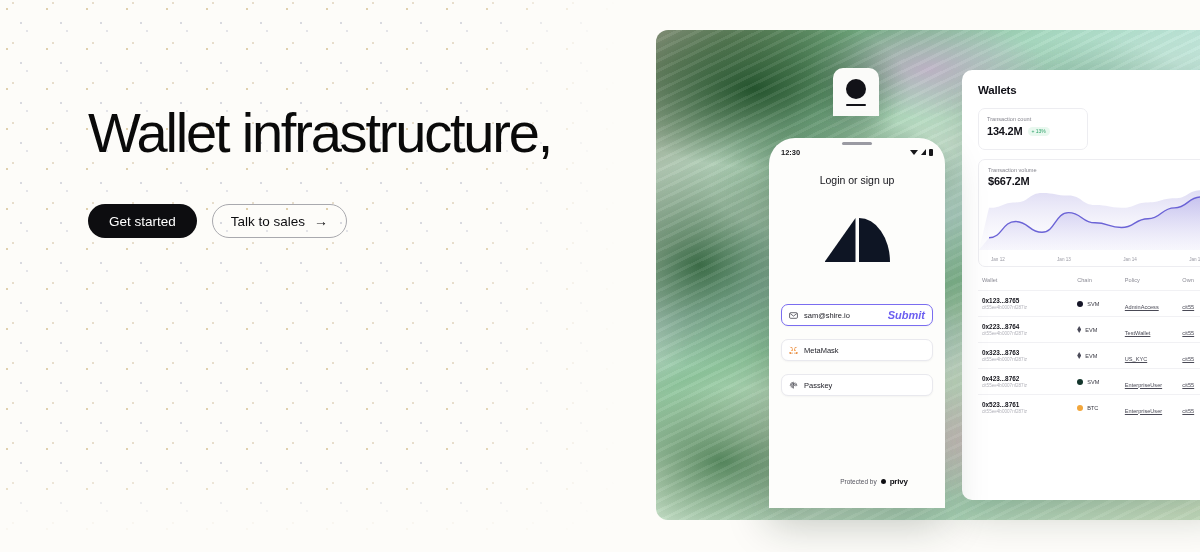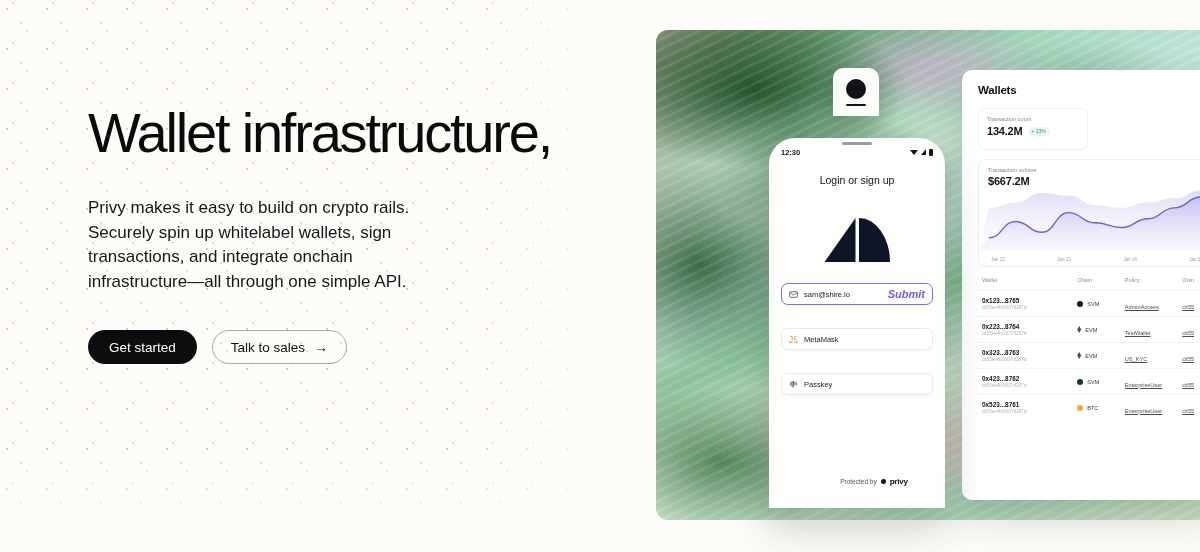--- a/index.html
+++ b/index.html
@@ -128,21 +128,21 @@
     background:#0e1524;
     clip-path: polygon(100% 0, 100% 100%, 0 100%);
   }
   .logo-quarter {
     width: 31px; height: 44px;
     background:#0e1524;
     border-radius: 0 0 0 100%;
     transform: rotate(180deg);
   }
 
-  .opt-list { margin-top: 19px; padding: 0 12px; display:flex; flex-direction:column; gap:23px; }
+  .opt-list { margin-top: 40px; padding: 0 12px; display:flex; flex-direction:column; gap:13px; }
   .opt {
     height: 22px; border-radius: 7px; background:#fff;
     border:1px solid #e9e9ee; display:flex; align-items:center;
     padding: 0 7px; gap:6px; font-size:7.5px; color:#22222a;
     box-shadow: 0 1px 2px rgba(0,0,0,0.04);
   }
   .opt.email { border:1.4px solid #7a6df0; }
   .opt-label { flex:1; }
   .submit-link { color:#6b5ef0; font-size:11px; font-weight:600;font-style:italic; }
   .badge-recent {
@@ -224,21 +224,20 @@
 <div class="page">
 
   <div class="texture"></div>
   <div class="fade-right"></div>
   <div class="fade-bottom"></div>
 
   <div class="hero">
     <h1 class="headline">
       <span>Wallet infrastructure,</span><br>
     </h1>
-    <p class="subcopy">Privy makes it easy to build on crypto rails. Securely spin up whitelabel wallets, sign transactions, and integrate onchain infrastructure—all through one simple API.</p>
     <div class="cta-row">
       <button class="btn btn-primary">Get started</button>
       <button class="btn btn-secondary">
         <span>Talk to sales</span>
         <span class="arrow-ico">→</span>
       </button>
     </div>
   </div>
 
   <div class="showcase">

